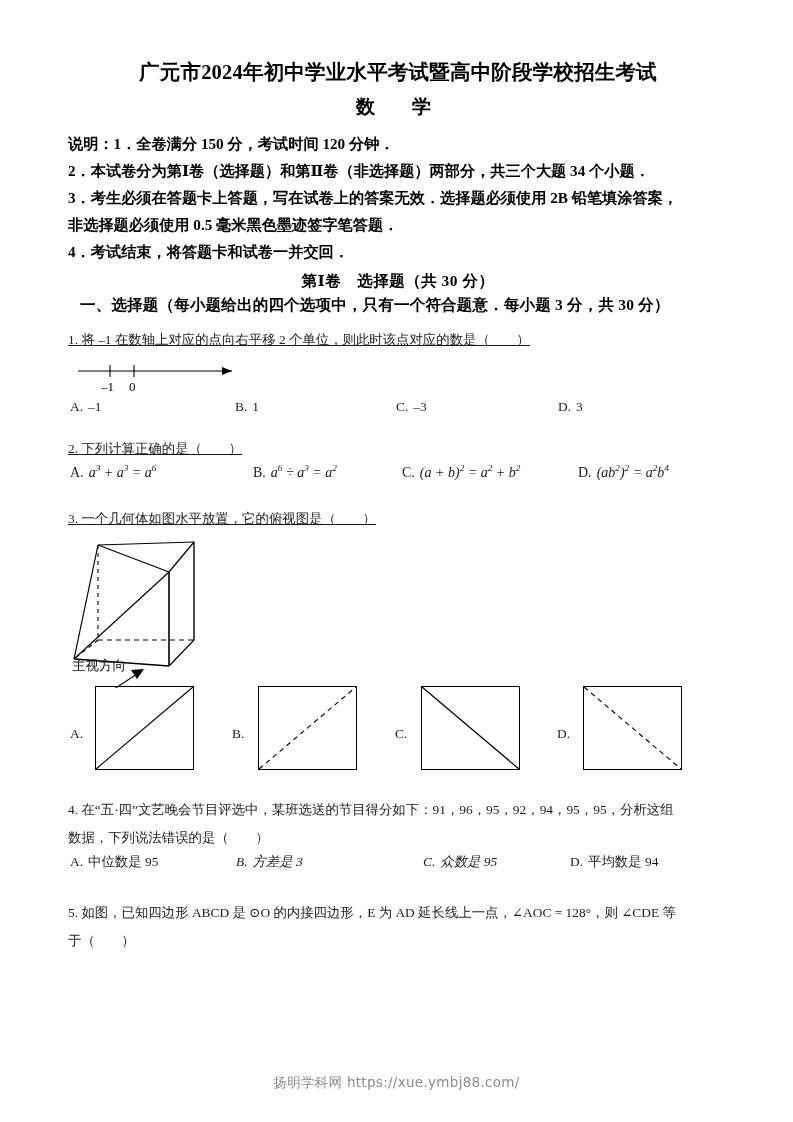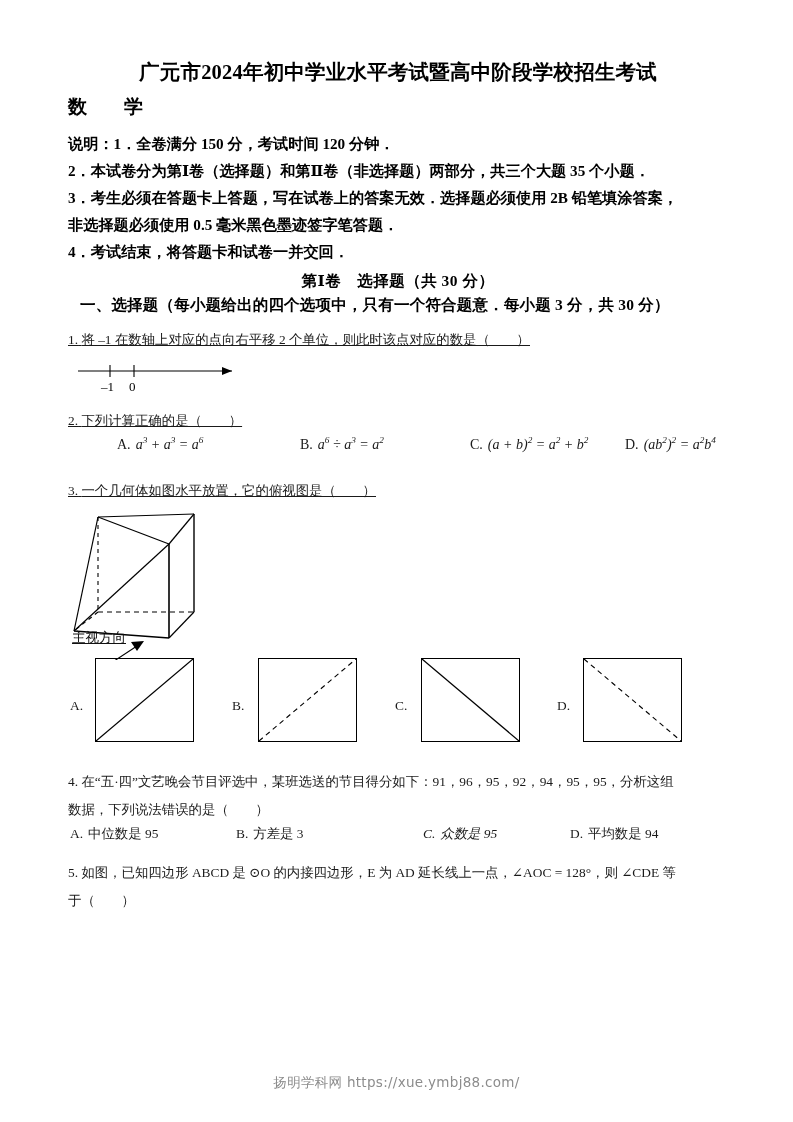--- a/index.html
+++ b/index.html
@@ -31,20 +31,21 @@
   
   .doc-title {
     text-align: center;
     font-size: 20.5px;
     font-weight: bold;
     letter-spacing: 0.2px;
     line-height: 1.45;
     margin: 0 0 6px 0;
   }
   .subject-title {
+    text-align: center;
     font-size: 19px;
     font-weight: bold;
     letter-spacing: 9px;
     margin: 0 0 10px 0;
   }
   .notice {
     font-size: 15.2px;
     font-weight: bold;
     line-height: 1.78;
     margin: 0;
@@ -76,39 +77,39 @@
   .ital { font-style: italic; font-family: "Liberation Serif", serif; }
 
   
   .opts {
     position: relative;
     height: 26px;
     font-size: 13.4px;
     color: #1a1a1a;
     margin-top: 2px;
   }
-  .opts.tall { height: 30px; font-size: 14px; margin-left: 47px; }
+  .opts.tall { height: 30px; font-size: 14px; }
   .opt {
     position: absolute;
     top: 0;
     white-space: nowrap;
   }
   .opt .lbl { margin-right: 5px; }
   .c1 { left: 2px; }
   .c2 { left: 167px; }
   .c3 { left: 328px; }
   .c4 { left: 490px; }
 
   .m1 { left: 2px; }
   .m2 { left: 185px; }
-  .m3 { left: 355px; }
+  .m3 { left: 334px; }
   .m4 { left: 510px; }
 
   .s1 { left: 2px; }
-  .s2 { left: 168px; }
+  .s2 { left: 168px; font-style: italic; }
   .s3 { left: 355px; font-style: italic; }
   .s4 { left: 502px; }
 
   
   .fig-numberline { height: 44px; position: relative; }
   .fig-solid { height: 152px; position: relative; }
   .fig-choices { height: 100px; position: relative; }
 
   .choice-letter {
     position: absolute;
@@ -138,21 +139,21 @@
 <body>
 
 <div class="page">
   <div class="content">
 
     <div class="doc-title">广元市2024年初中学业水平考试暨高中阶段学校招生考试</div>
     <div class="subject-title">数　学</div>
 
     <div class="notice">
       <div>说明：1．全卷满分 150 分，考试时间 120 分钟．</div>
-      <div>2．本试卷分为第Ⅰ卷（选择题）和第Ⅱ卷（非选择题）两部分，共三个大题 35 个小题．</div>
+      <div>2．本试卷分为第Ⅰ卷（选择题）和第Ⅱ卷（非选择题）两部分，共三个大题 34 个小题．</div>
       <div>3．考生必须在答题卡上答题，写在试卷上的答案无效．选择题必须使用 2B 铅笔填涂答案，</div>
       <div>非选择题必须使用 0.5 毫米黑色墨迹签字笔答题．</div>
       <div>4．考试结束，将答题卡和试卷一并交回．</div>
     </div>
 
     <div class="paper-part">第Ⅰ卷　选择题（共 30 分）</div>
     <div class="section-heading">一、选择题（每小题给出的四个选项中，只有一个符合题意．每小题 3 分，共 30 分）</div>
 
     <div class="q q-stem">
       <span>1.</span>
@@ -163,20 +164,34 @@
       <svg width="220" height="44" style="position:absolute;left:4px;top:0;">
         <line x1="6" y1="18" x2="160" y2="18" stroke="#000" stroke-width="1.1"></line>
         <polygon points="160,18 150,14 150,22" fill="#000"></polygon>
         <line x1="38" y1="12" x2="38" y2="24" stroke="#000" stroke-width="1.1"></line>
         <line x1="62" y1="12" x2="62" y2="24" stroke="#000" stroke-width="1.1"></line>
         <text x="29" y="38" font-family="Liberation Serif, serif" font-size="13" fill="#000">–1</text>
         <text x="57" y="38" font-family="Liberation Serif, serif" font-size="13" fill="#000">0</text>
       </svg>
     </div>
 
+    <div class="opts">
+      <div class="opt c1">
+        <span class="lbl">A.</span><span>–1</span>
+      </div>
+      <div class="opt c2">
+        <span class="lbl">B.</span><span>1</span>
+      </div>
+      <div class="opt c3">
+        <span class="lbl">C.</span><span>–3</span>
+      </div>
+      <div class="opt c4">
+        <span class="lbl">D.</span><span>3</span>
+      </div>
+    </div>
 
     <div class="q q-stem">
       <span>2.</span>
       <span>下列计算正确的是（　　）</span>
     </div>
 
     <div class="opts tall">
       <div class="opt m1">
         <span class="lbl">A.</span><span class="ital">a<span class="sup">3</span> + a<span class="sup">3</span> = a<span class="sup">6</span></span>
       </div>
@@ -209,21 +224,21 @@
         <polyline points="6,123 101,130" stroke="#000" stroke-width="1.4" fill="none"></polyline>
         <polyline points="101,130 126,104" stroke="#000" stroke-width="1.2" fill="none"></polyline>
 
         <line x1="30" y1="9" x2="30" y2="104" stroke="#000" stroke-width="1.1" stroke-dasharray="4,4"></line>
         <line x1="30" y1="104" x2="126" y2="104" stroke="#000" stroke-width="1.1" stroke-dasharray="5,4"></line>
         <line x1="30" y1="104" x2="6" y2="123" stroke="#000" stroke-width="1.1" stroke-dasharray="4,4"></line>
 
         <line x1="34" y1="161" x2="72" y2="136" stroke="#000" stroke-width="1.1"></line>
         <polygon points="76,133 63,134 69,143" fill="#000"></polygon>
       </svg>
-      <div style="position:absolute;left:4px;top:125px;font-size:13.5px;color:#111;text-decoration:underline;">主视方向</div>
+      <div style="position:absolute;left:4px;top:125px;font-size:13.5px;color:#111;">主视方向</div>
     </div>
 
     <div class="fig-choices">
 
       <div class="choice-letter" style="left:2px; top:42px;">A.</div>
       <div class="choice-box" style="left:27px; top:2px; width:99px; height:84px;"></div>
       <svg class="choice-svg" style="left:27px; top:2px;" width="99" height="84">
         <line x1="1" y1="83" x2="98" y2="1" stroke="#000" stroke-width="1.1"></line>
       </svg>
 
@@ -262,21 +277,21 @@
         <span class="lbl">B.</span><span>方差是 3</span>
       </div>
       <div class="opt s3">
         <span class="lbl">C.</span><span>众数是 95</span>
       </div>
       <div class="opt s4">
         <span class="lbl">D.</span><span>平均数是 94</span>
       </div>
     </div>
 
-    <div class="q" style="margin-top:8px;">
+    <div class="q" style="margin-top:20px;">
       <div>
         <span>5.</span>
         <span>如图，已知四边形 ABCD 是 ⊙O 的内接四边形，E 为 AD 延长线上一点，∠AOC = 128°，则 ∠CDE 等</span>
       </div>
       <div>于（　　）</div>
     </div>
 
   </div>
 
   <div class="footer">扬明学科网 https://xue.ymbj88.com/</div>

